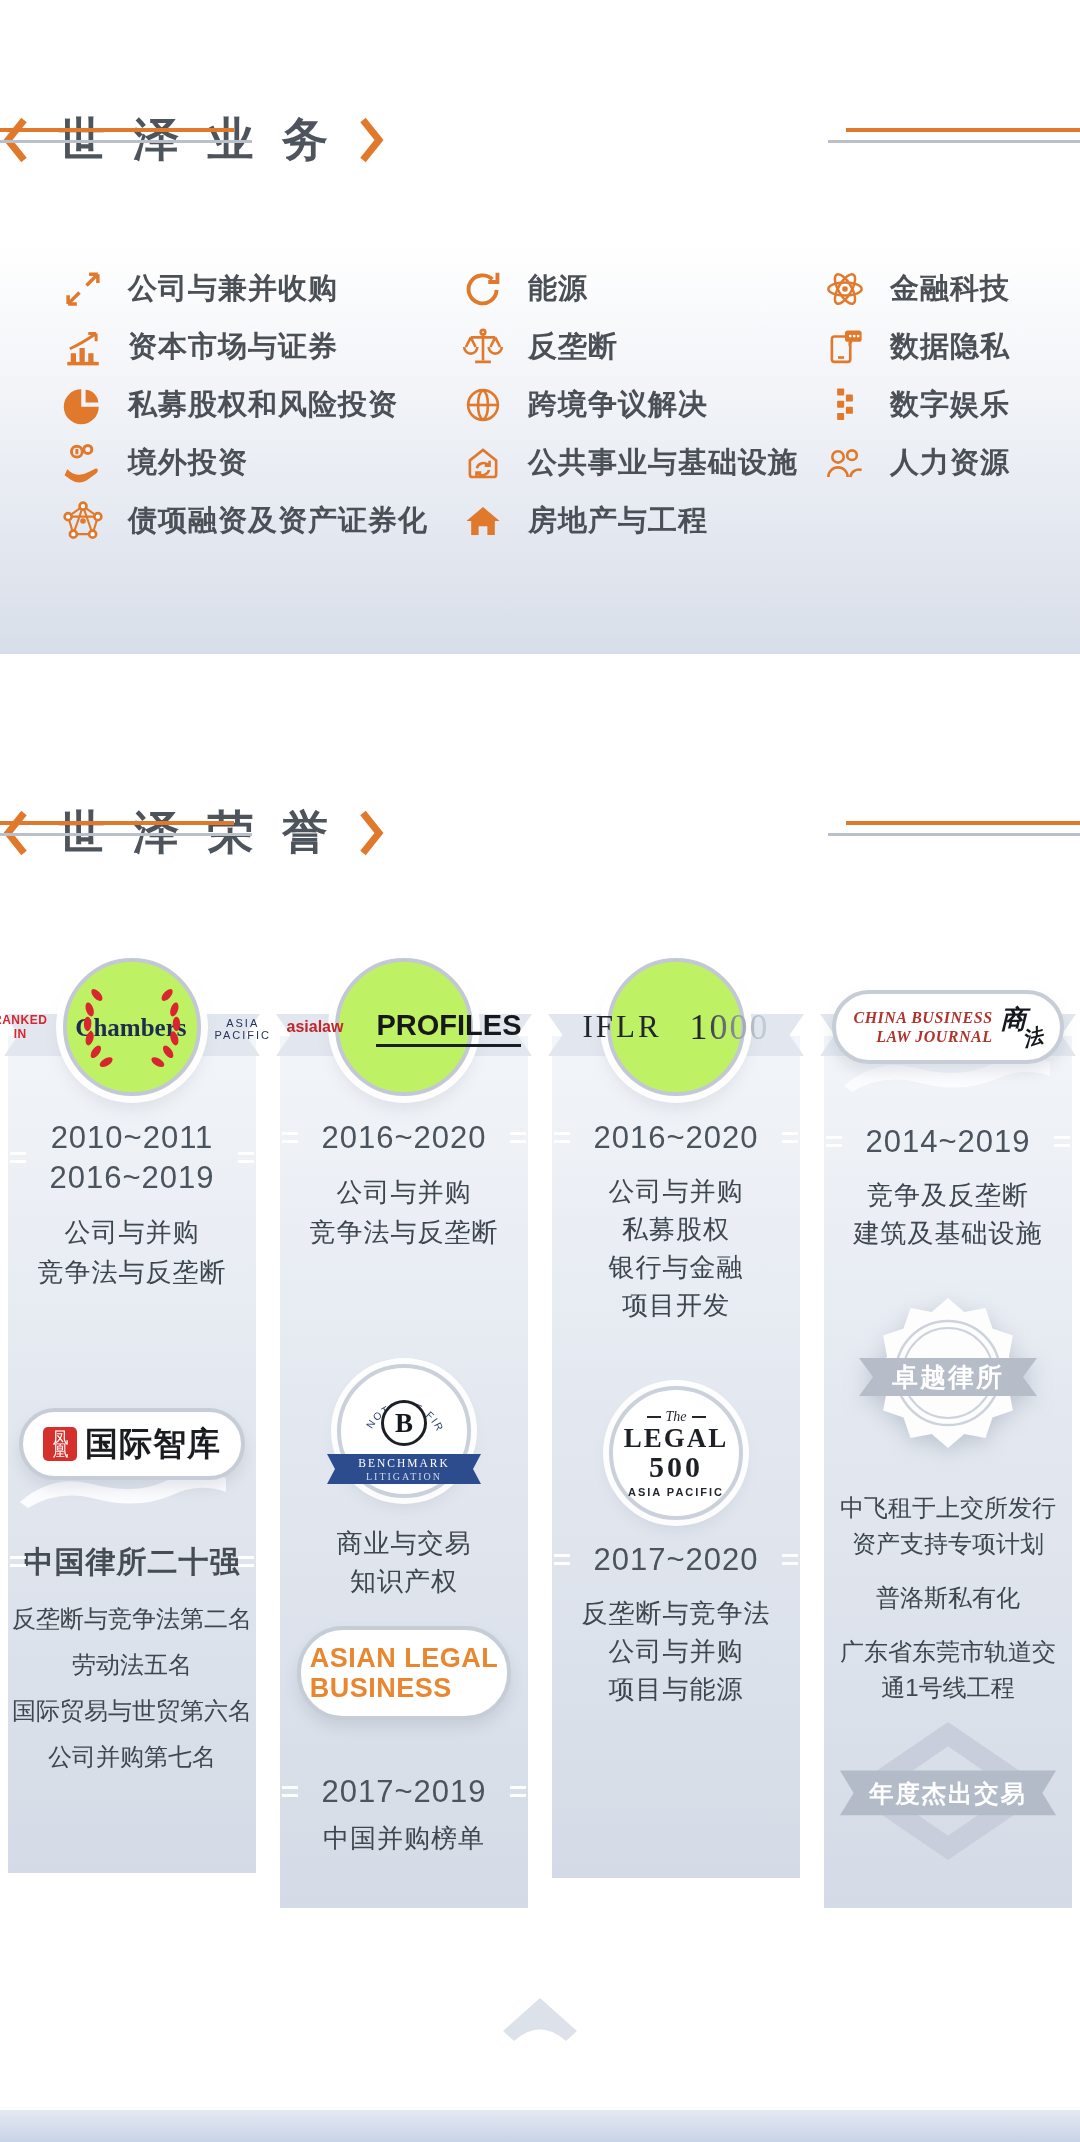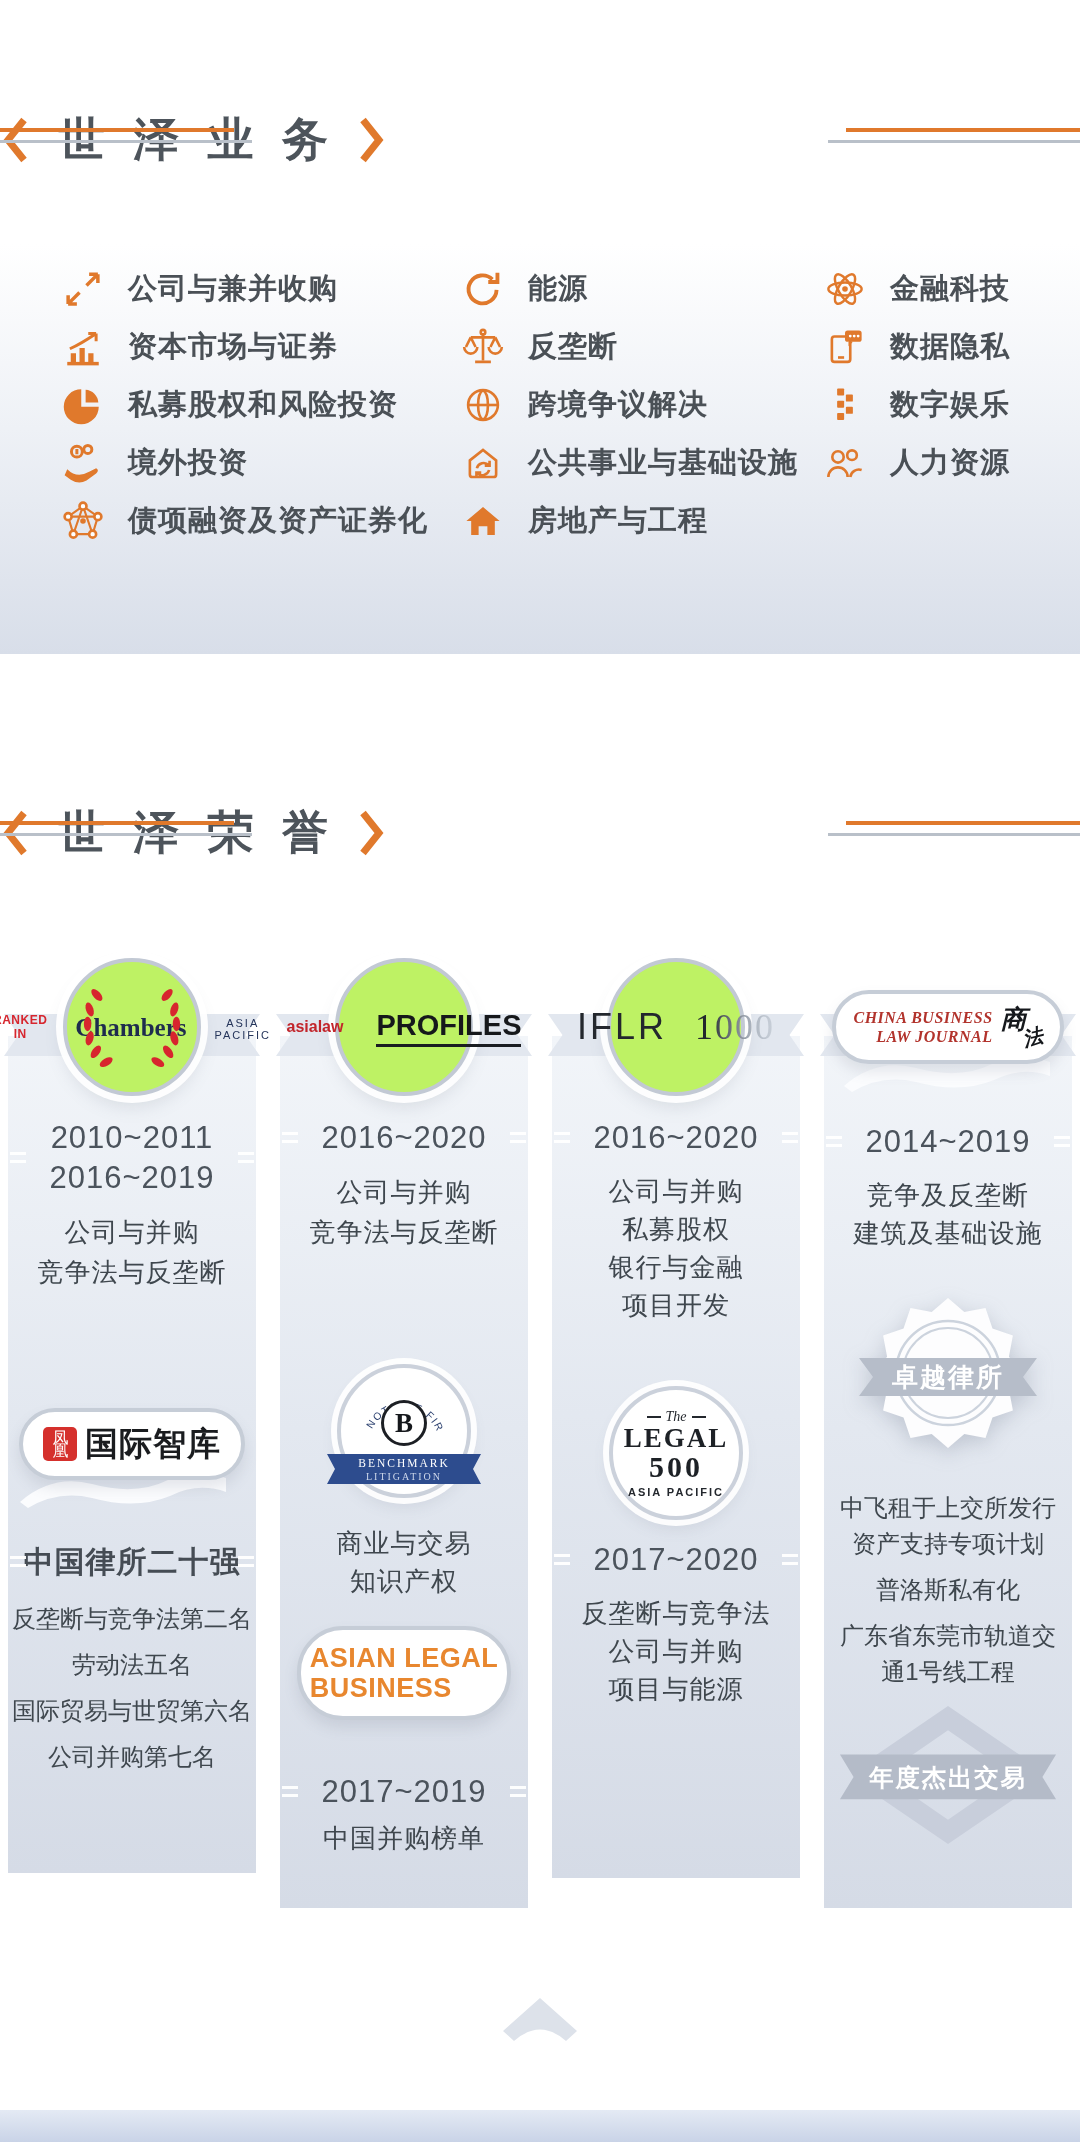--- a/index.html
+++ b/index.html
@@ -56,33 +56,33 @@
   .years::after{right:2px;}
   .subtitle{font-size:30px;font-weight:bold;color:#454c54;margin-top:62px;line-height:40px;}
   .area{position:relative;z-index:2;text-align:center;font-size:26px;color:#3f474e;
         line-height:40px;letter-spacing:1px;}
   .area.first{margin-top:14px;}
   .area.sm{line-height:38px;}
   .rank{position:relative;z-index:2;text-align:center;font-size:24px;color:#3f474e;line-height:46px;}
   .rank.first{margin-top:14px;}
   .deal{position:relative;z-index:2;text-align:center;font-size:24px;color:#3f474e;line-height:36px;padding:0 6px;}
   .deal.d1{margin-top:42px;}
-  .deal.dn{margin-top:10px;}
+  .deal.dn{margin-top:18px;}
   
   .laurel{position:absolute;inset:2px;}
   .ch-rank{font-size:12px;font-weight:bold;color:#d7262e;letter-spacing:.5px;}
   .ch-name{font-family:"Liberation Serif",serif;font-size:25px;font-weight:bold;color:#1e2c4e;margin-top:2px;}
   .ch-region{font-size:11px;color:#24345a;letter-spacing:2px;margin-top:3px;}
   
   .al-row{display:flex;align-items:center;gap:5px;width:102px;}
   .al-brand{color:#c2252b;font-weight:bold;font-size:16px;}
   .al-row::after{content:"";flex:1;height:2px;background:#aab1bb;}
   .al-name{font-size:29px;font-weight:bold;color:#16181b;border-bottom:3px solid #1a1d21;padding-bottom:2px;margin-top:1px;}
   
-  .iflr-name{font-family:Liberation Sans, sans-serif;font-size:36px;color:#23272d;letter-spacing:3px;}
+  .iflr-name{font-family:Liberation Serif, serif;font-size:31px;color:#23272d;letter-spacing:3px;}
   .iflr-num{font-family:"Liberation Serif",serif;font-size:36px;letter-spacing:2px;
      background:linear-gradient(90deg,#23272d 15%,#aab2bd 70%,#ccd3dc 100%);
      -webkit-background-clip:text;background-clip:text;color:transparent;}
   
   .pill{position:relative;z-index:2;margin-left:auto;margin-right:auto;background:#fff;
         border:4px solid #c6cdd7;border-radius:46px;display:flex;align-items:center;justify-content:center;
         box-shadow:0 8px 14px rgba(100,110,130,.15);}
   .pill-think{width:218px;height:64px;margin-top:116px;gap:8px;}
   .seal-box{width:34px;height:34px;background:#d5302c;border-radius:5px;color:#fff;
             display:flex;align-items:center;justify-content:center;}

